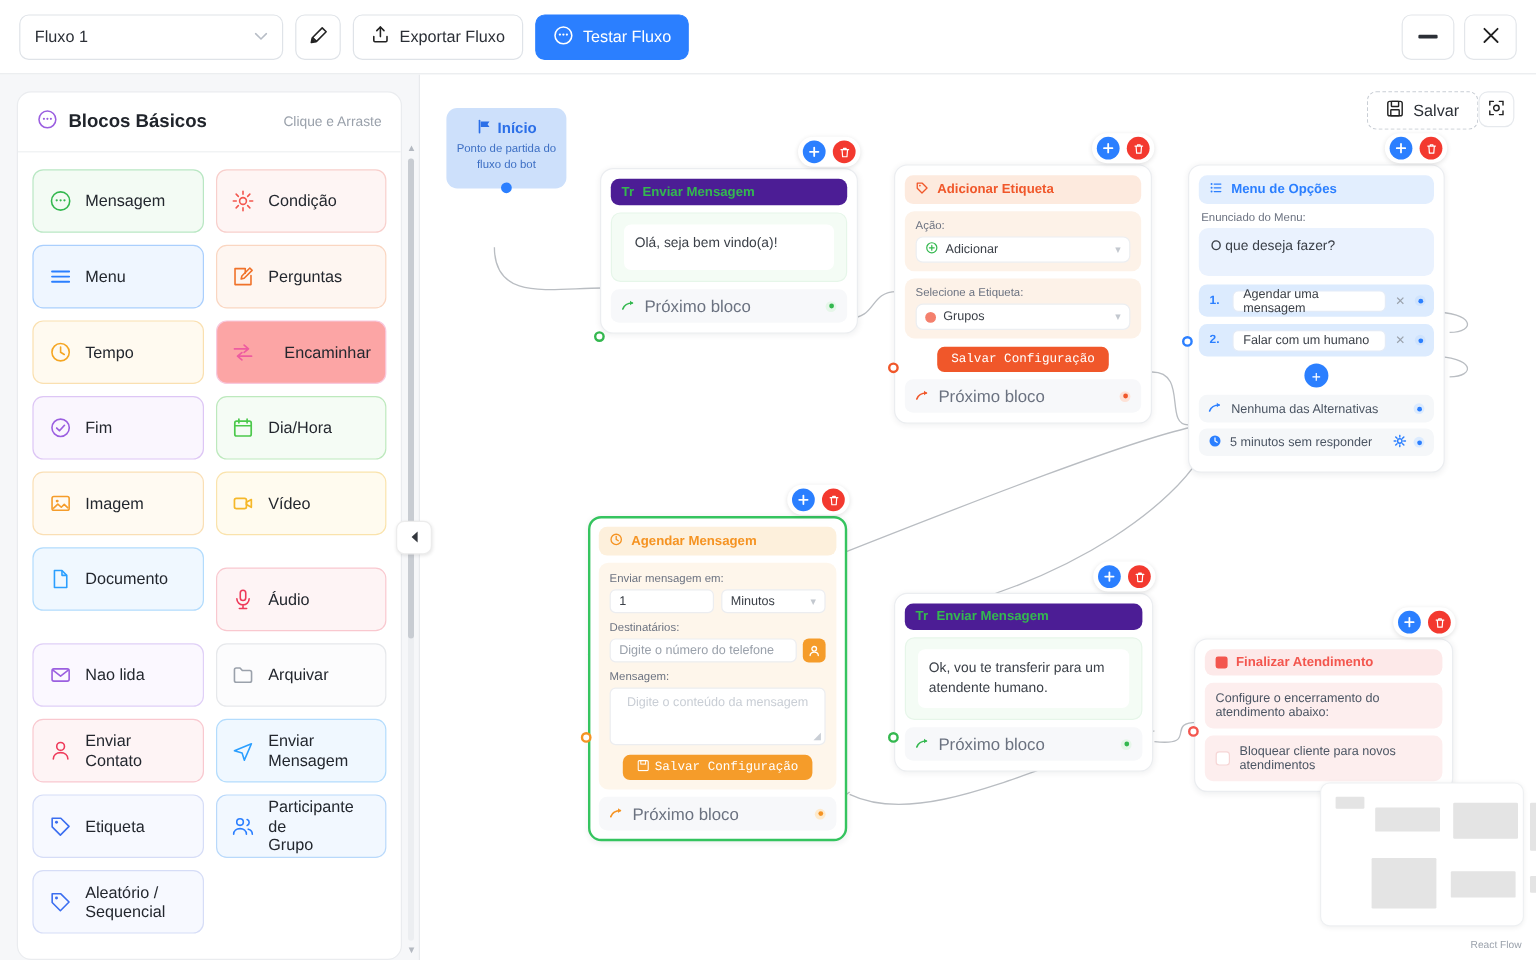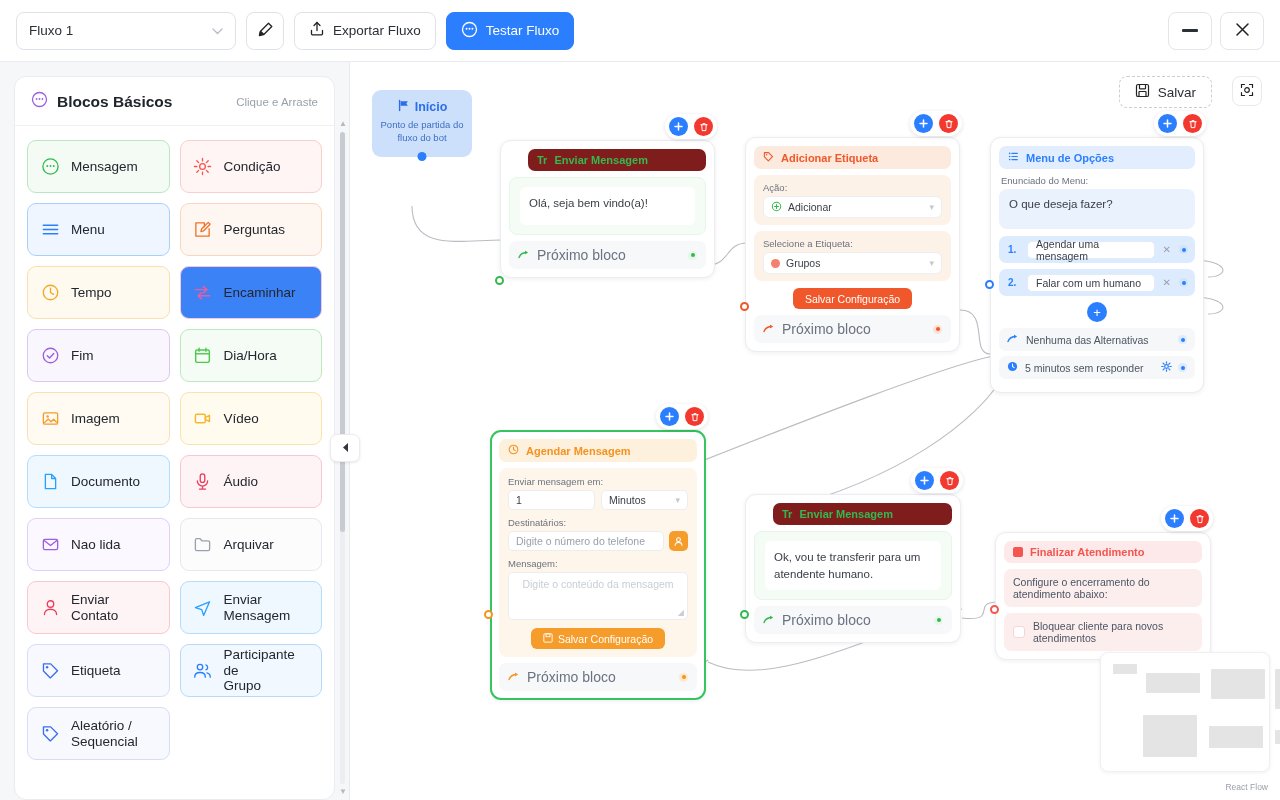--- a/index.html
+++ b/index.html
@@ -93,21 +93,21 @@
 
   .collapse-handle {
     position:absolute; left:330px; top:372px; width:30px; height:28px;
     background:#fff; border:1px solid #ececec; border-radius:7px;
     display:flex; align-items:center; justify-content:center; cursor:pointer; z-index:30;
     box-shadow:0 1px 3px rgba(0,0,0,.09);
   }
 
   
   .canvas { flex:1; position:relative; background:#fff; overflow:hidden; }
-  .canvas-topright { position:absolute; right:18px; top:14px; display:flex; gap:20px; z-index:25; }
+  .canvas-topright { position:absolute; right:18px; top:14px; display:flex; gap:0; z-index:25; }
   .save-btn {
     height:32px; border:1px dashed #c9ced5; border-radius:8px; background:#fff;
     display:flex; align-items:center; gap:8px; padding:0 15px; cursor:pointer;
     font-size:13.5px; color:#2b2f36;
   }
   .fit-btn {
     width:30px; height:30px; border:1px solid #e6e9ed; border-radius:8px; background:#fff;
     display:flex; align-items:center; justify-content:center; cursor:pointer;
   }
 
@@ -124,21 +124,21 @@
     background:#fff; border-radius:16px; padding:3px 4px; box-shadow:0 1px 4px rgba(0,0,0,.12);
   }
   .rbtn { width:19px; height:19px; border-radius:50%; display:flex; align-items:center; justify-content:center; cursor:pointer; }
   .rbtn.blue { background:#2b7fff; }
   .rbtn.red { background:#f3392f; }
 
   .nhead {
     border-radius:7px; padding:5px 9px; font-size:11px; font-weight:bold;
     display:flex; align-items:center; gap:7px; margin-bottom:6px;
   }
-  .nhead.green { background:#7f1d1d; color:#34b84f;margin-left:19px; }
+  .nhead.green { background:#4c1d95; color:#34b84f; }
   .nhead.orange { background:#fdeade; color:#f0572a; }
   .nhead.blue { background:#e2eefe; color:#2b7fff; }
   .nhead.amber { background:#fdf0dc; color:#f59322; }
   .nhead.red { background:#fde9e9; color:#f3564e; }
 
   .msgbox {
     background:#f4fcf5; border:1px solid #e6f6e9; border-radius:8px; padding:9px 10px;
     font-size:11.5px; color:#3b4048; line-height:1.45; min-height:56px;
   }
   .msgbox .inner { background:#fff; border-radius:6px; padding:8px 9px; min-height:38px; }
@@ -150,21 +150,21 @@
 
   .field-lbl { font-size:9.5px; color:#6b7280; margin-bottom:3px; }
   .sectbox { background:#fdf2e8; border-radius:8px; padding:7px 9px; margin-bottom:6px; }
   .selbox {
     background:#fff; border:1px solid #eceef1; border-radius:6px; height:22px;
     display:flex; align-items:center; padding:0 7px; font-size:10.5px; color:#3b4048; gap:6px;
   }
   .selbox .chev { margin-left:auto; color:#c3c8cf; font-size:9px; }
   .cfg-btn {
     background:#f0572a; color:#fff; border:none; border-radius:6px; height:21px;
-    font-size:10.5px; padding:0 12px; cursor:pointer; font-family:Liberation Sans, sans-serif;
+    font-size:10.5px; padding:0 12px; cursor:pointer; font-family:Liberation Mono, monospace;
     display:flex; align-items:center; gap:5px; margin:0 auto;
   }
   .cfg-btn.amber { background:#f59c2a; }
 
   
   .menu-txt {
     background:#eaf2fe; border-radius:8px; padding:9px 10px; font-size:11.5px;
     color:#3b4048; min-height:40px; margin-bottom:7px;
   }
   .opt-row {
@@ -337,21 +337,21 @@
             </div>
             <div class="block" style="background: rgb(255, 250, 240); border-color: rgb(250, 224, 176);">
               <span class="bi">
                 <svg width="19" height="19" viewBox="0 0 20 20">
                   <circle cx="10" cy="10" r="7.6" fill="none" stroke="#f5a623" stroke-width="1.4"></circle>
                   <path d="M10 5.4V10l3.2 2" fill="none" stroke="#f5a623" stroke-width="1.4" stroke-linecap="round"></path>
                 </svg>
               </span>
               <span class="bl" style="white-space: pre-line;">Tempo</span>
             </div>
-            <div class="block" style="background: #3b82f6; border-color: rgb(248, 201, 222);">
+            <div class="block" style="background: #fca5a5; border-color: rgb(248, 201, 222); justify-content: space-between;">
               <span class="bi">
                 <svg width="19" height="19" viewBox="0 0 20 20">
                   <path d="M2.5 7h12M11 3.8L14.8 7 11 10.2" fill="none" stroke="#ee5ca0" stroke-width="1.5" stroke-linecap="round" stroke-linejoin="round"></path>
                   <path d="M17.5 13.5h-12M9 10.3L5.2 13.5 9 16.7" fill="none" stroke="#ee5ca0" stroke-width="1.5" stroke-linecap="round" stroke-linejoin="round"></path>
                 </svg>
               </span>
               <span class="bl" style="white-space: pre-line;">Encaminhar</span>
             </div>
             <div class="block" style="background: rgb(250, 246, 254); border-color: rgb(221, 198, 245);">
               <span class="bi">
@@ -393,21 +393,21 @@
             </div>
             <div class="block" style="background: rgb(240, 248, 255); border-color: rgb(179, 220, 253);">
               <span class="bi">
                 <svg width="19" height="19" viewBox="0 0 20 20">
                   <path d="M4.6 2.5h6.6l4.2 4.3v10.7H4.6z" fill="none" stroke="#2b9fff" stroke-width="1.4" stroke-linejoin="round"></path>
                   <path d="M11.2 2.5v4.3h4.2" fill="none" stroke="#2b9fff" stroke-width="1.4" stroke-linejoin="round"></path>
                 </svg>
               </span>
               <span class="bl" style="white-space: pre-line;">Documento</span>
             </div>
-            <div class="block" style="background: rgb(254, 244, 245); border-color: rgb(249, 200, 207);">
+            <div class="block" style="background: rgb(254, 244, 245); border-color: rgb(249, 200, 207); margin-top: 17px;">
               <span class="bi">
                 <svg width="19" height="19" viewBox="0 0 20 20">
                   <rect x="7.6" y="2" width="4.8" height="9" rx="2.4" fill="none" stroke="#ee3a5a" stroke-width="1.4"></rect>
                   <path d="M4.6 9.4a5.4 5.4 0 0 0 10.8 0M10 14.8V18M6.8 18h6.4" fill="none" stroke="#ee3a5a" stroke-width="1.4" stroke-linecap="round"></path>
                 </svg>
               </span>
               <span class="bl" style="white-space: pre-line;">Áudio</span>
             </div>
             <div class="block" style="background: rgb(251, 248, 255); border-color: rgb(224, 208, 247);">
               <span class="bi">

